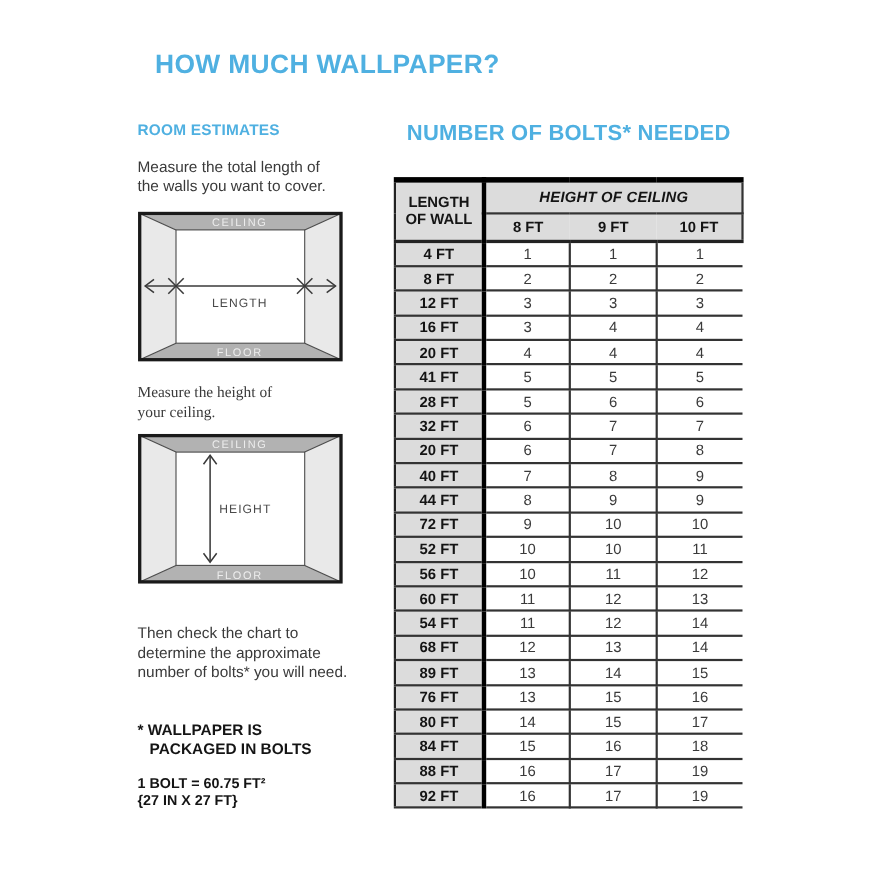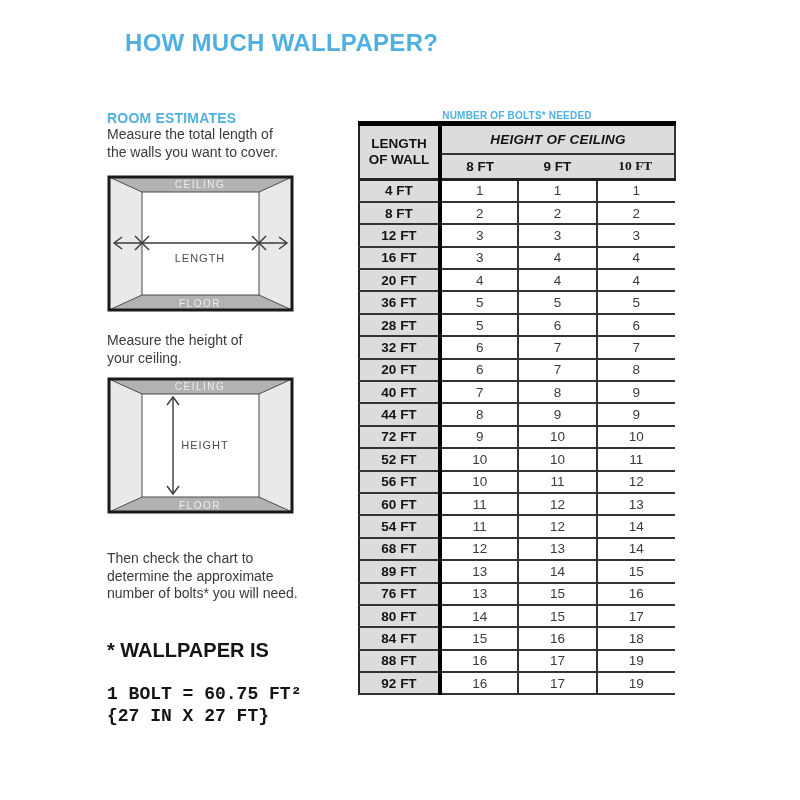--- a/index.html
+++ b/index.html
@@ -1,50 +1,50 @@
 <!DOCTYPE html>
 <html><head>
 <meta charset="utf-8">
 <style>
   :root { --accent: #4fb0e1; --ink: #3a3a3a; --bold-ink: #141414; --line: #333333; --hdr-bg: #dcdcdc; }
   * { box-sizing: border-box; }
   body { margin: 0; background: #ffffff; font-family: "Liberation Sans", sans-serif; }
   .page { position: relative; width: 800px; height: 800px; background: #ffffff; overflow: hidden; }
 
-  .title { position: absolute; left: 125px; top: 29px; margin: 0; font-size: 24px; font-weight: bold;
+  .title { position: absolute; left: 125px; top: 29px; margin: 16px; font-size: 24px; font-weight: bold;
            color: var(--accent); letter-spacing: 0.3px; }
 
-  .left-col { position: absolute; left: 107px; top: 110px; width: 218px; }
+  .left-col { position: absolute; left: 125px; top: 110px; width: 218px; }
   .section-heading { margin: 0; font-size: 14px; font-weight: bold; color: var(--accent); letter-spacing: 0.2px; }
   .body-text { margin: 0; font-size: 14px; line-height: 1.28; color: var(--ink); white-space: pre-line; }
-  .step-length { }
+  .step-length { margin-top: 17px; }
   .diagram { display: block; margin-top: 13px; }
-  .step-height { margin-top: 20px; }
+  .step-height { margin-top: 20px; font-family: Liberation Serif, serif; }
   .diagram2 { margin-top: 9px; }
   .step-chart { margin-top: 36px; }
-  .footnote { margin-top: 35px; font-size: 20px; font-weight: bold; color: var(--bold-ink); line-height: 1.22; }
+  .footnote { margin-top: 35px; font-size: 14px; font-weight: bold; color: var(--bold-ink); line-height: 1.22; }
   .footnote .line { display: block; }
   .footnote .indent { padding-left: 11px; }
-  .bolt-info { margin-top: 11px; font-size: 18px; font-weight: bold; color: var(--bold-ink); line-height: 1.25; font-family: Liberation Mono, monospace; }
+  .bolt-info { margin-top: 11px; font-size: 13px; font-weight: bold; color: var(--bold-ink); line-height: 1.25; }
   .bolt-info .line { display: block; }
 
   .right-col { position: absolute; left: 358px; top: 110px; width: 318px; }
-  .table-heading { margin: 0 0 0 0; text-align: center; font-size: 10px; font-weight: bold;
+  .table-heading { margin: 0 0 28px 0; text-align: center; font-size: 20px; font-weight: bold;
                    color: var(--accent); letter-spacing: 0.2px; }
 
   table.bolts { border-collapse: collapse; width: 318px; table-layout: fixed;
                 border-top: 5px solid #000; border-left: 2px solid #222; }
   table.bolts col.c-wall { width: 81px; }
   table.bolts th, table.bolts td { padding: 0; text-align: center; font-size: 13.5px; }
   th.corner { background: var(--hdr-bg); border-right: 4px solid #000; border-bottom: 3px solid #222;
               color: var(--bold-ink); line-height: 1.15; white-space: pre-line; }
   th.group { background: var(--hdr-bg); height: 30px; border-bottom: 2px solid var(--line);
              border-right: 2px solid var(--line); color: var(--bold-ink); letter-spacing: 0.2px; font-style: italic; }
   th.sub { background: var(--hdr-bg); height: 26px; border-bottom: 3px solid #222; color: var(--bold-ink); }
-  th.sub:last-child { border-right: 2px solid var(--line); font-family: Liberation Serif, serif; }
+  th.sub:last-child { border-right: 2px solid var(--line); }
   tbody th { background: var(--hdr-bg); font-weight: bold; color: var(--bold-ink);
              border-right: 4px solid #000; border-bottom: 2px solid var(--line); height: 21px; }
   tbody td { background: #ffffff; font-weight: normal; color: var(--ink);
              border-bottom: 2px solid var(--line); height: 22.4px; }
   tbody td:not(:last-child) { border-right: 2px solid var(--line); }
 
   svg text { font-family: "Liberation Sans", sans-serif; }
   .band-label { font-size: 10px; fill: #ededed; letter-spacing: 1.5px; }
   .dim-label { font-size: 11px; fill: #4a4a4a; letter-spacing: 1px; }
 </style>
@@ -113,20 +113,21 @@
       <text class="dim-label" x="98" y="72" text-anchor="middle">HEIGHT</text>
       <rect x="2" y="2" width="183" height="133" fill="none" stroke="#1a1a1a" stroke-width="3"></rect>
     </svg>
 
     <p class="body-text step-chart">Then check the chart to
 determine the approximate
 number of bolts* you will need.</p>
 
     <p class="footnote">
         <span class="line">* WALLPAPER IS</span>
+        <span class="line indent">PACKAGED IN BOLTS</span>
       </p>
 
     <p class="bolt-info">
         <span class="line">1 BOLT = 60.75 FT²</span>
         <span class="line">{27 IN X 27 FT}</span>
       </p>
   </div>
 
   <div class="right-col">
     <h2 class="table-heading">NUMBER OF BOLTS* NEEDED</h2>
@@ -175,21 +176,21 @@
             <td>4</td>
             <td>4</td>
           </tr>
           <tr>
             <th>20 FT</th>
             <td>4</td>
             <td>4</td>
             <td>4</td>
           </tr>
           <tr>
-            <th>36 FT</th>
+            <th>41 FT</th>
             <td>5</td>
             <td>5</td>
             <td>5</td>
           </tr>
           <tr>
             <th>28 FT</th>
             <td>5</td>
             <td>6</td>
             <td>6</td>
           </tr>

